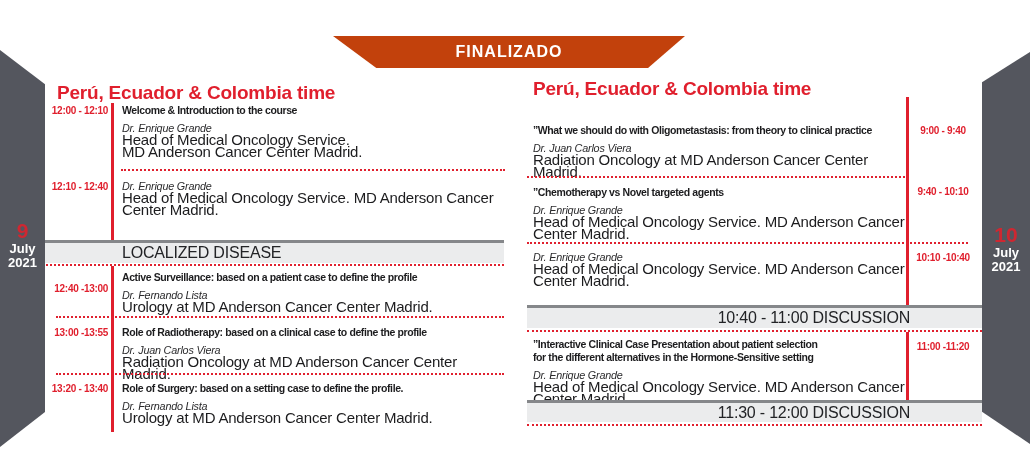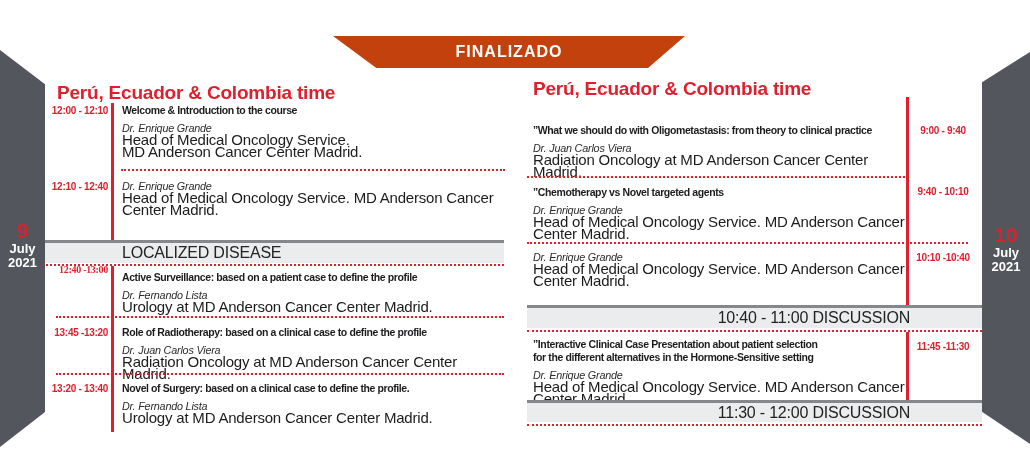--- a/index.html
+++ b/index.html
@@ -69,22 +69,22 @@
     </div>
   </div>
 
   <div class="tz-header" style="left:57px;top:82px;">Perú, Ecuador &amp; Colombia time</div>
 
   <div class="vbar" style="left:111px;top:103px;height:137px;"></div>
   <div class="vbar" style="left:111px;top:266px;height:166px;"></div>
 
   <div class="time time-l" style="top:105px;">12:00 - 12:10</div>
   <div class="time time-l" style="top:181px;">12:10 - 12:40</div>
-  <div class="time time-l" style="top:264px;font-family:Liberation Serif, serif;">12:40 -13:00</div>
-  <div class="time time-l" style="top:327px;">13:45 -13:20</div>
+  <div class="time time-l" style="top:283px;">12:40 -13:00</div>
+  <div class="time time-l" style="top:327px;">13:00 -13:55</div>
   <div class="time time-l" style="top:383px;">13:20 - 13:40</div>
 
   <div class="session" style="left:122px;top:104px;width:383px;">
     <div class="s-title">Welcome &amp; Introduction to the course</div>
     <div class="s-speaker">Dr. Enrique Grande</div>
     <div class="s-aff">Head of Medical Oncology Service.
 MD Anderson Cancer Center Madrid.</div>
   </div>
   <div class="dotline" style="left:121px;top:169px;width:384px;"></div>
 
@@ -106,34 +106,34 @@
   <div class="dotline" style="left:56px;top:316px;width:448px;"></div>
 
   <div class="session" style="left:122px;top:326px;width:383px;">
     <div class="s-title">Role of Radiotherapy: based on a clinical case to define the profile</div>
     <div class="s-speaker">Dr. Juan Carlos Viera</div>
     <div class="s-aff">Radiation Oncology at MD Anderson Cancer Center Madrid.</div>
   </div>
   <div class="dotline" style="left:56px;top:373px;width:448px;"></div>
 
   <div class="session" style="left:122px;top:382px;width:383px;">
-    <div class="s-title">Novel of Surgery: based on a clinical case to define the profile.</div>
+    <div class="s-title">Role of Surgery: based on a setting case to define the profile.</div>
     <div class="s-speaker">Dr. Fernando Lista</div>
     <div class="s-aff">Urology at MD Anderson Cancer Center Madrid.</div>
   </div>
 
   <div class="tz-header" style="left:533px;top:78px;">Perú, Ecuador &amp; Colombia time</div>
 
   <div class="vbar" style="left:906px;top:97px;height:208px;"></div>
   <div class="vbar" style="left:906px;top:332px;height:68px;"></div>
 
   <div class="time time-r" style="top:125px;">9:00 - 9:40</div>
   <div class="time time-r" style="top:186px;">9:40 - 10:10</div>
   <div class="time time-r" style="top:252px;">10:10 -10:40</div>
-  <div class="time time-r" style="top:341px;">11:45 -11:30</div>
+  <div class="time time-r" style="top:341px;">11:00 -11:20</div>
 
   <div class="session" style="left:533px;top:124px;width:372px;">
     <div class="s-title">”What we should do with Oligometastasis: from theory to clinical practice</div>
     <div class="s-speaker">Dr. Juan Carlos Viera</div>
     <div class="s-aff">Radiation Oncology at MD Anderson Cancer Center Madrid.</div>
   </div>
   <div class="dotline" style="left:527px;top:176px;width:378px;"></div>
 
   <div class="session" style="left:533px;top:186px;width:372px;">
     <div class="s-title">”Chemotherapy vs Novel targeted agents</div>

